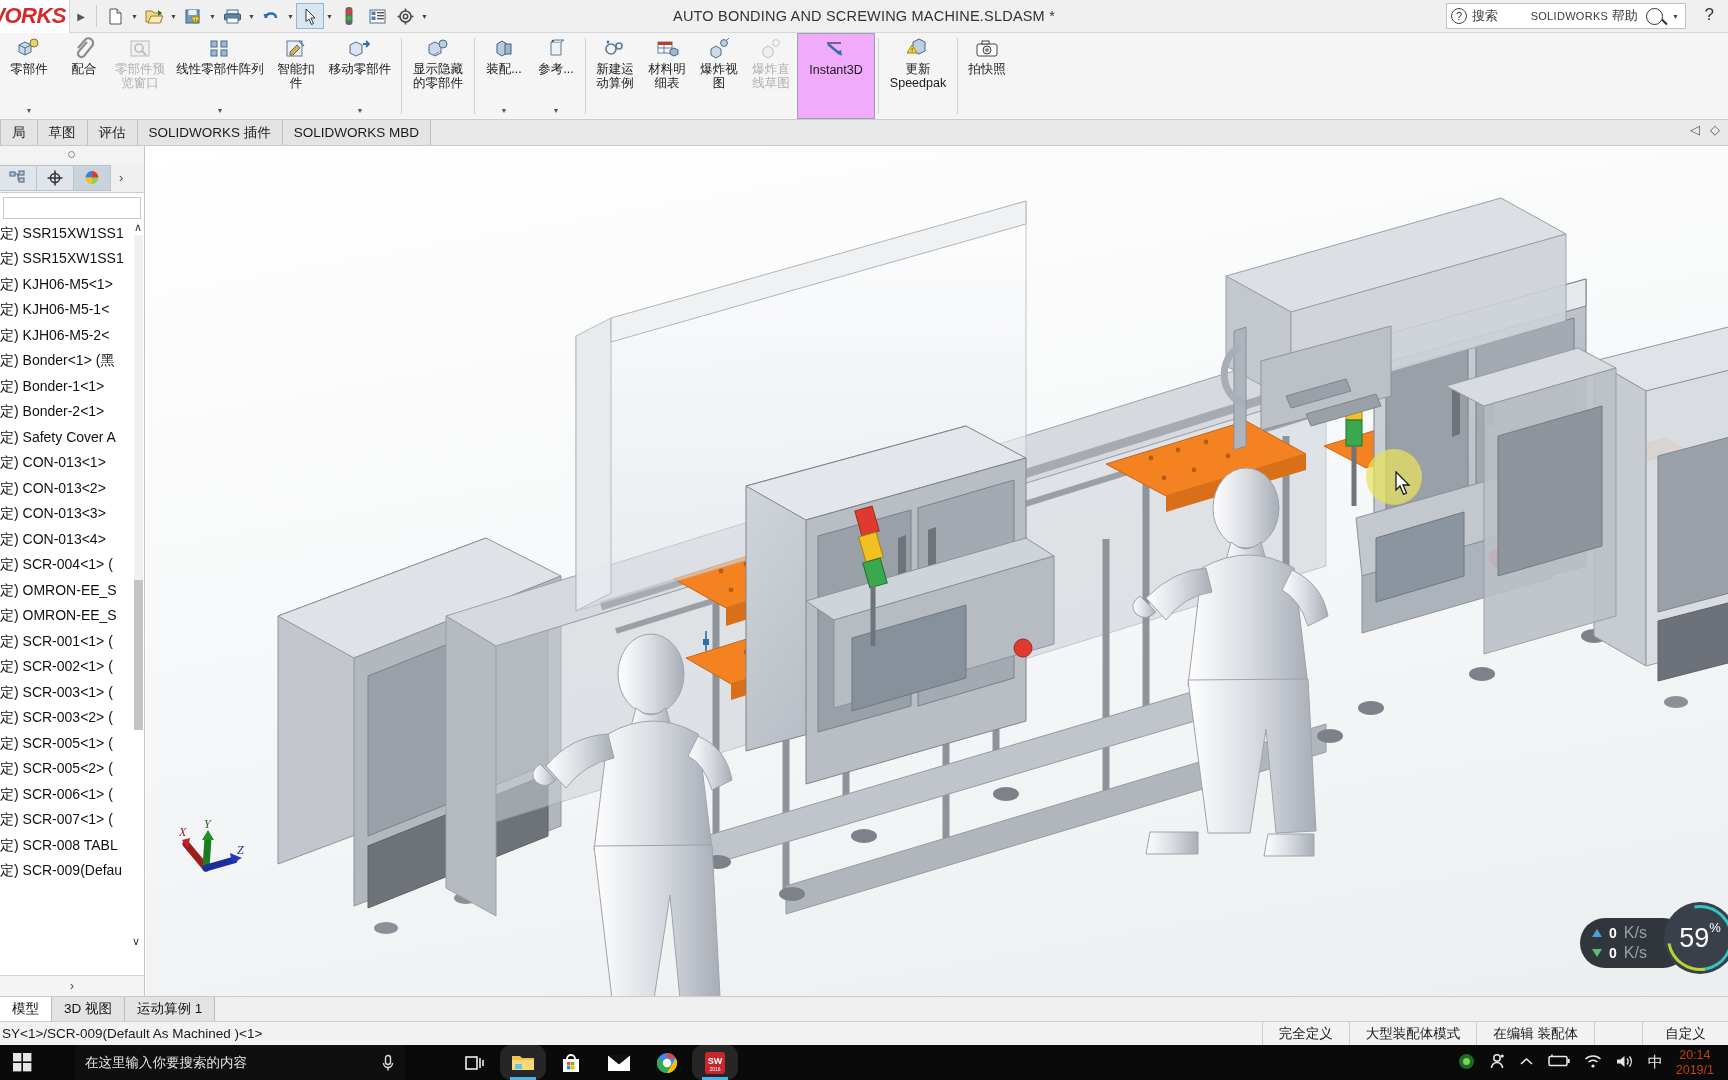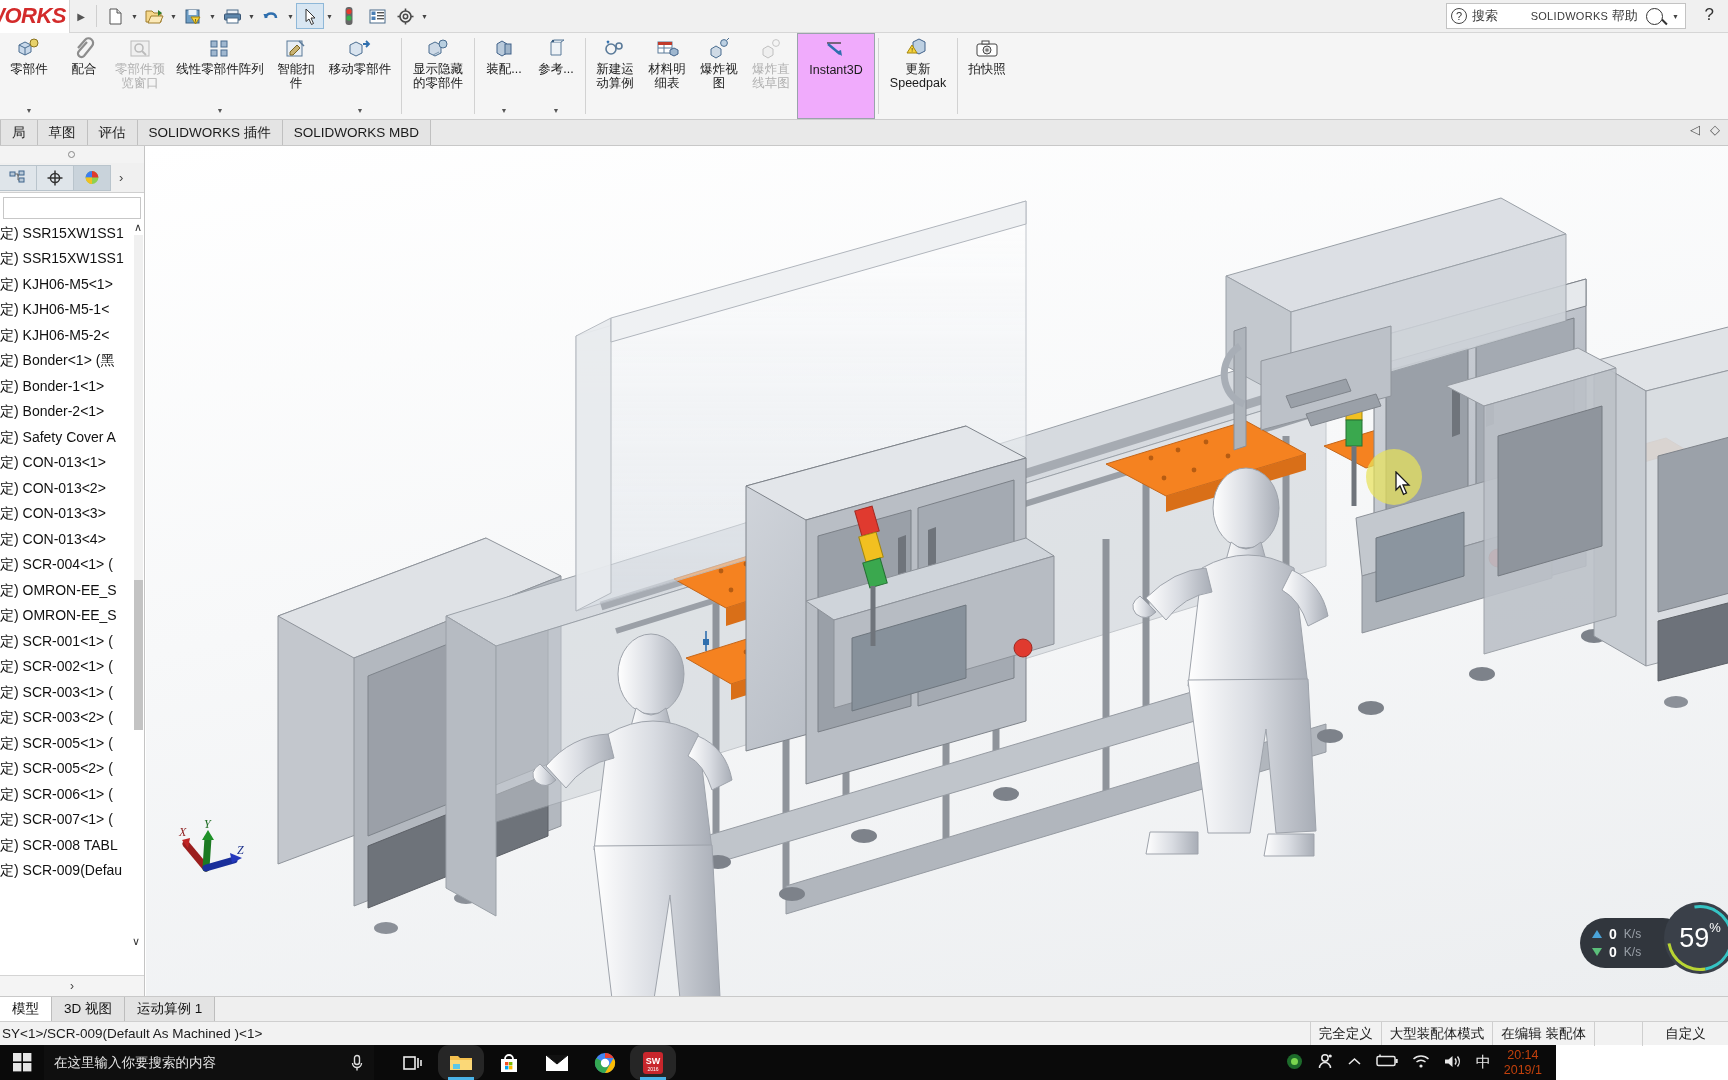--- a/index.html
+++ b/index.html
@@ -155,21 +155,21 @@
   .netwidget {
     position: absolute; right: 40px; bottom: 28px; width: 108px; height: 50px;
     background: #31363d; border-radius: 25px; display: flex; flex-direction: column;
     justify-content: center; padding-left: 12px; gap: 2px;
   }
   .netrow { display: flex; align-items: center; gap: 7px; }
   .netrow .tri { width: 0; height: 0; border-left: 5px solid transparent; border-right: 5px solid transparent; }
   .netrow .up { border-bottom: 8px solid #4aa3d8; }
   .netrow .down { border-top: 8px solid #5bbf7a; }
   .netrow .val { color: #fff; font-size: 14px; font-weight: bold; }
-  .netrow .unit { color: #9aa0a8; font-size: 12px; }
+  .netrow .unit { color: #9aa0a8; font-size: 16px; }
   .cpudial {
     position: absolute; right: -8px; bottom: 22px; width: 72px; height: 72px;
     border-radius: 50%; background: #3a4049; display: flex; align-items: center; justify-content: center;
     color: #fff; font-size: 27px;
   }
   .cpudial .pct { font-size: 13px; align-self: flex-start; margin-top: 18px; }
   .cpudial .ring {
     position: absolute; inset: 3px; border-radius: 50%;
     border: 3px solid transparent; border-top-color: #35c4c4; border-right-color: #35c4c4;
     border-bottom-color: #b8d433; transform: rotate(35deg);
@@ -185,26 +185,26 @@
     border-right: 1px solid #bdbdbd; background: #e3e3e3;
   }
   .btab.sel { background: #ffffff; }
   .statusbar {
     position: absolute; left: 0; bottom: 35px; width: 1728px; height: 24px;
     background: #f2f2f2; border-top: 1px solid #cfcfcf; display: flex; align-items: center;
     font-size: 13.5px; color: #1a1a1a;
   }
   .sb-left { padding-left: 2px; white-space: nowrap; }
   .sb-right { margin-left: auto; display: flex; align-items: stretch; height: 24px; }
-  .sb-cell { padding: 0 8px; display: flex; align-items: center; border-left: 1px solid #cfcfcf; }
+  .sb-cell { padding: 0 16px; display: flex; align-items: center; border-left: 1px solid #cfcfcf; }
 
   
   .taskbar {
-    position: absolute; left: 0; bottom: 0; width: 1556px; height: 35px;
-    background: #0a0a0a; display: flex; align-items: center;
+    position: absolute; left: 0; bottom: 0; width: 1728px; height: 35px;
+    background: #0a0a0a; display: flex; align-items: center; gap: 31px;
   }
   .start { width: 44px; height: 35px; display: flex; align-items: center; justify-content: center; }
   .tb-search {
     width: 330px; height: 35px; background: #0f0f0f; display: flex; align-items: center;
     padding: 0 10px; color: #e6e6e6; font-size: 13.5px; justify-content: space-between;
   }
   .tb-apps { display: flex; align-items: center; gap: 2px; margin-left: 16px; }
   .tb-app { width: 46px; height: 35px; display: flex; align-items: center; justify-content: center;
     position: relative; }
   .tb-app.active { background: #262626; border-radius: 11px; }
@@ -300,20 +300,21 @@
           <g stroke="#4a4a4a" stroke-width="1.6">
             <line x1="9.5" y1="1.5" x2="9.5" y2="4"></line>
             <line x1="9.5" y1="15" x2="9.5" y2="17.5"></line>
             <line x1="1.5" y1="9.5" x2="4" y2="9.5"></line>
             <line x1="15" y1="9.5" x2="17.5" y2="9.5"></line>
           </g>
         </svg>
     </div>
     <div class="tb-caret">▼</div>
 
+    <div class="tb-title">AUTO BONDING AND SCREWING MACHINE.SLDASM *</div>
 
     <div class="help-box">
       <span class="qmark">?</span>
       <span class="help-ph"><span>搜索 </span><span class="small">SOLIDWORKS</span><span> 帮助</span></span>
       <span class="mag"></span>
       <span class="tb-caret">▼</span>
     </div>
     <div class="help-q">?</div>
   </div>
 

